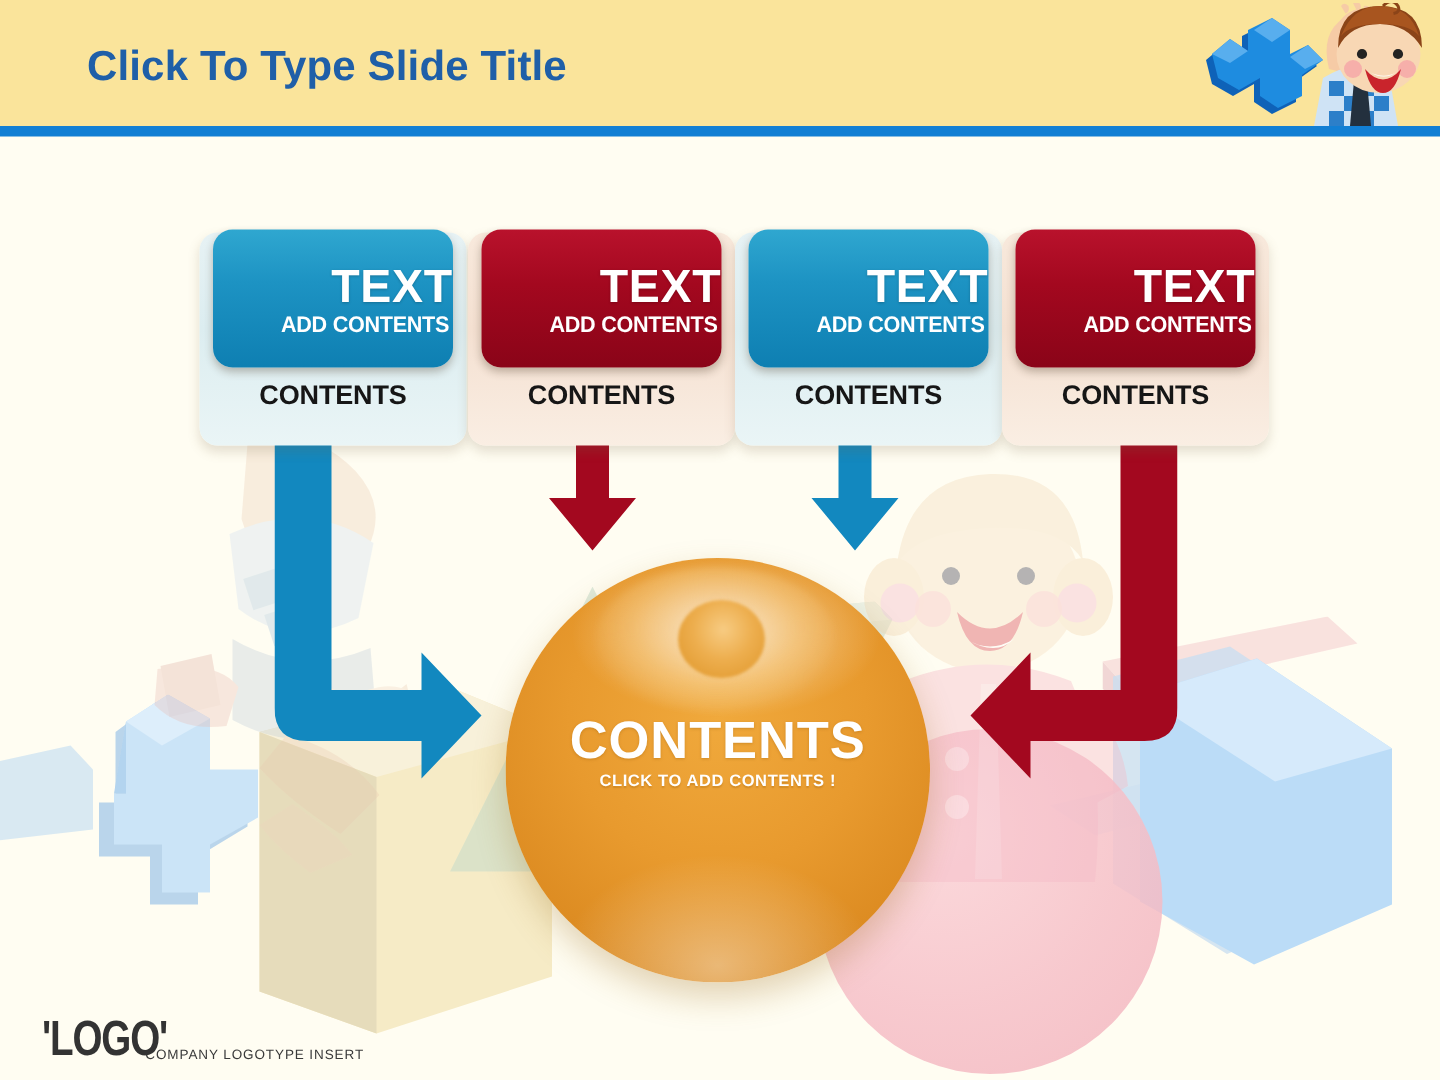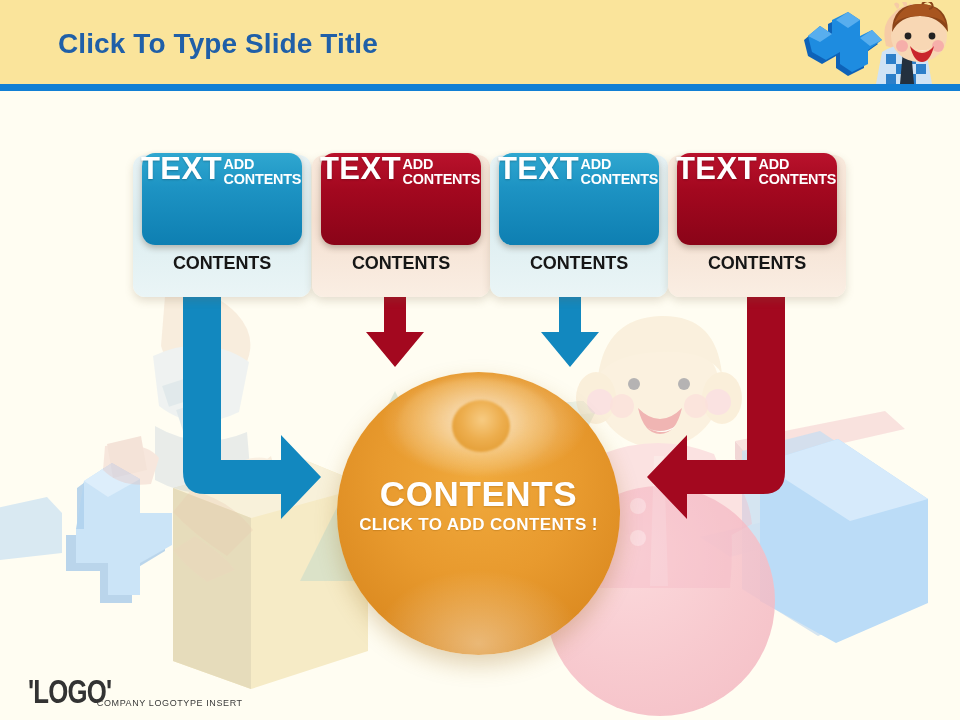--- a/index.html
+++ b/index.html
@@ -79,38 +79,38 @@
   }
   .hub-text{
     position:absolute;left:0;top:104px;width:283px;text-align:center;
     color:#FFFFFF;
   }
   .hub-title{
     font-size:35px;font-weight:bold;letter-spacing:.6px;line-height:1;
     text-shadow:0 1px 2px rgba(150,90,10,.35);
   }
   .hub-sub{
-    font-size:17px;font-weight:bold;letter-spacing:.4px;margin-top:4px;
+    font-size:11px;font-weight:bold;letter-spacing:.4px;margin-top:4px;
     text-shadow:0 1px 1px rgba(150,90,10,.3);
   }
 
   
   .card{position:absolute;top:155px;width:178px;}
   .card-panel{
     position:absolute;left:0;top:0;width:178px;height:142px;
     border-radius:12px;
     box-shadow:0 4px 8px rgba(120,100,70,.20);
   }
   .card-panel.cool{background:linear-gradient(180deg,#E7F2F4 0%,#DCEDF0 45%,#EAF5F6 100%);}
   .card-panel.warm{background:linear-gradient(180deg,#F8E9DC 0%,#F4E0D1 45%,#FAEEE3 100%);}
   .card-head{
     position:absolute;left:9px;top:-2px;width:160px;height:92px;
     border-radius:13px;
     box-shadow:0 3px 6px rgba(60,40,20,.30);
-    display:flex;flex-direction:row;align-items:flex-start;justify-content:center;
+    display:flex;flex-direction:column;align-items:flex-end;justify-content:center;
   }
   .card-head.blue{background:linear-gradient(180deg,#2FA7D0 0%,#1D93C3 38%,#0E7FB2 100%);}
   .card-head.red{background:linear-gradient(180deg,#B9122C 0%,#A3081F 40%,#8A0418 100%);}
   .card-head-title{
     font-size:31px;font-weight:bold;color:#FFFFFF;line-height:1;letter-spacing:.5px;
     text-shadow:0 1px 2px rgba(0,0,0,.22);
   }
   .card-head-sub{
     font-size:15px;font-weight:bold;color:#FFFFFF;line-height:1;margin-top:3px;letter-spacing:-.2px;
     transform:scaleX(.96);

